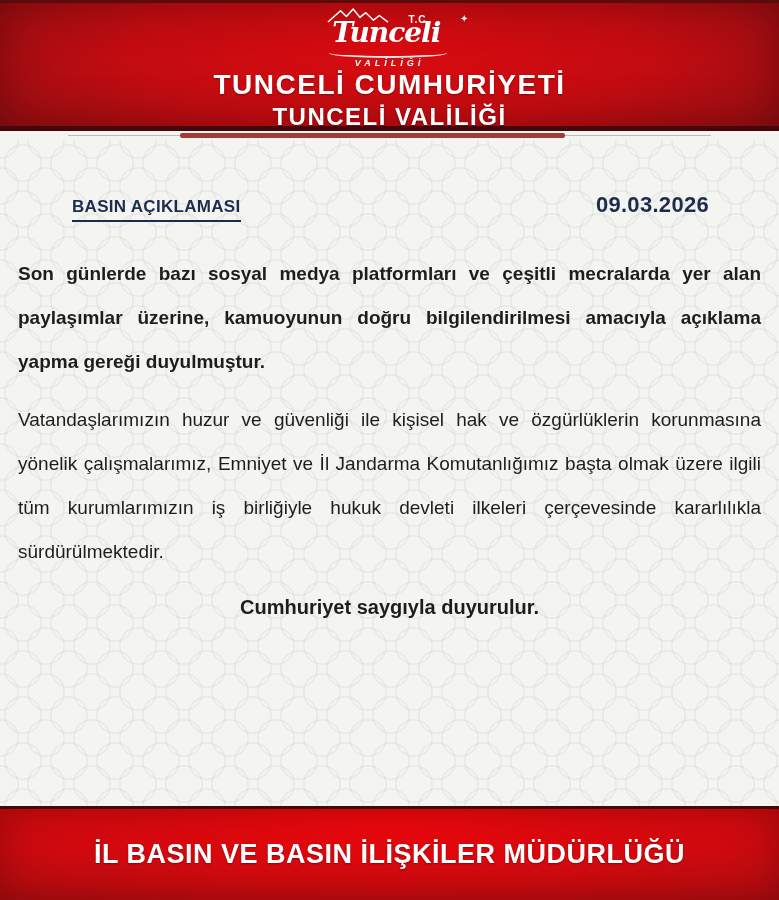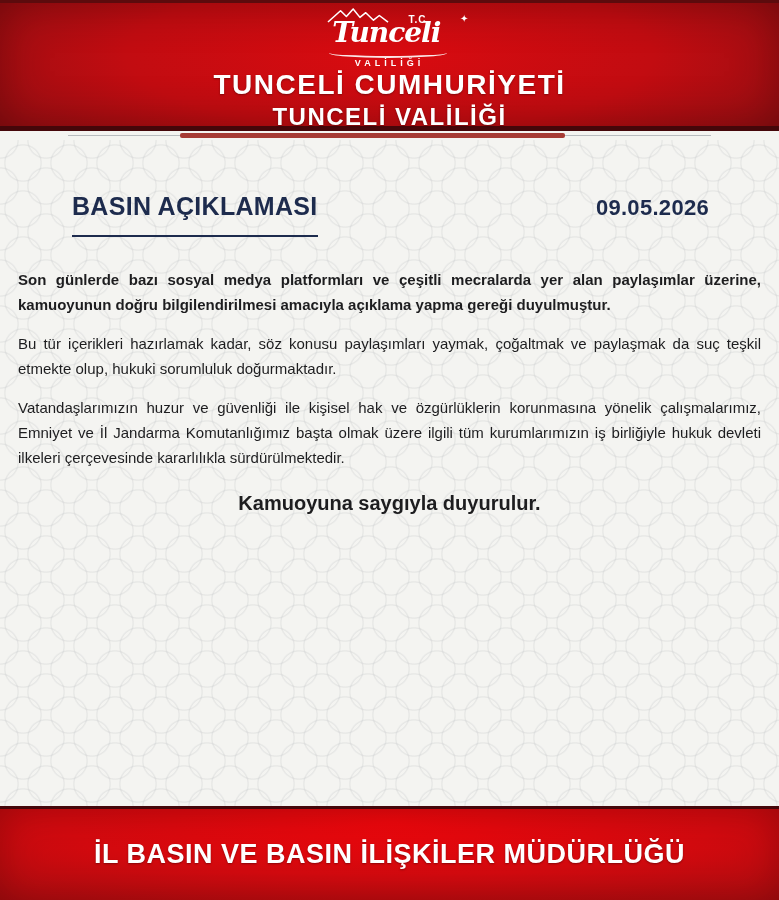--- a/index.html
+++ b/index.html
@@ -48,21 +48,21 @@
     letter-spacing:-1px;color:#fff;white-space:nowrap;
   }
   .logo-star{position:absolute;top:6px;right:6px;font-size:10px;color:#fff;}
   .logo-swash{
     position:absolute;left:24px;right:28px;top:46px;height:5px;
     border-bottom:2px solid rgba(255,255,255,.9);
     border-radius:0 0 100% 100%/0 0 10px 10px;
   }
   .logo-sub{
     position:absolute;top:51px;left:0;right:0;
-    font-size:9px;font-weight:bold;letter-spacing:4px;color:#fff;
+    font-size:9px;font-weight:bold;letter-spacing:4px;color:#fff;font-style:italic;
   }
   .masthead-line1{
     position:absolute;top:66px;left:0;right:0;
     font-size:28px;font-weight:bold;letter-spacing:1.5px;
     text-shadow:0 1px 2px rgba(0,0,0,.35);
   }
   .masthead-line2{
     position:absolute;top:100px;left:0;right:0;
     font-size:24px;font-weight:bold;letter-spacing:1.5px;
     text-shadow:0 1px 2px rgba(0,0,0,.35);
@@ -82,27 +82,27 @@
       radial-gradient(circle, transparent 17px, var(--pattern) 18px, transparent 19.5px);
     background-size:46px 46px;
     background-position:0 0,23px 23px;
     padding:52px 18px 0;
   }
   .title-row{
     display:flex;justify-content:space-between;align-items:baseline;
     margin:0 52px 30px 54px;
   }
   .doc-title{
-    margin:0;font-size:25px;font-weight:bold;color:var(--navy);
-    letter-spacing:.3px;border-bottom:2px solid var(--navy);padding-bottom:14px;
+    margin:0;font-size:17px;font-weight:bold;color:var(--navy);
+    letter-spacing:.3px;border-bottom:2px solid var(--navy);padding-bottom:3px;
   }
   .doc-date{font-size:22px;font-weight:bold;color:var(--navy);letter-spacing:.3px;}
   .paragraphs p{
     margin:0 0 14px;
-    font-size:15px;line-height:25px;color:var(--ink);
+    font-size:19px;line-height:44px;color:var(--ink);
     text-align:justify;
   }
   .paragraphs p.bold{font-weight:bold;}
   .closing{
     margin:22px 0 0;text-align:center;
     font-size:20px;font-weight:bold;color:var(--ink);
   }
 
   
   .footer{
@@ -138,27 +138,26 @@
   </header>
 
   <div class="divider">
     <div class="divider-line"></div>
     <div class="divider-accent"></div>
   </div>
 
   <main class="content">
     <div class="title-row">
       <h1 class="doc-title">BASIN AÇIKLAMASI</h1>
-      <div class="doc-date">09.05.2026</div>
+      <div class="doc-date">09.03.2026</div>
     </div>
     <div class="paragraphs">
         <p class="bold">Son günlerde bazı sosyal medya platformları ve çeşitli mecralarda yer alan paylaşımlar üzerine, kamuoyunun doğru bilgilendirilmesi amacıyla açıklama yapma gereği duyulmuştur.</p>
-        <p class="">Bu tür içerikleri hazırlamak kadar, söz konusu paylaşımları yaymak, çoğaltmak ve paylaşmak da suç teşkil etmekte olup, hukuki sorumluluk doğurmaktadır.</p>
         <p class="">Vatandaşlarımızın huzur ve güvenliği ile kişisel hak ve özgürlüklerin korunmasına yönelik çalışmalarımız, Emniyet ve İl Jandarma Komutanlığımız başta olmak üzere ilgili tüm kurumlarımızın iş birliğiyle hukuk devleti ilkeleri çerçevesinde kararlılıkla sürdürülmektedir.</p>
       </div>
-    <p class="closing">Kamuoyuna saygıyla duyurulur.</p>
+    <p class="closing">Cumhuriyet saygıyla duyurulur.</p>
   </main>
 
   <footer class="footer">
     <div class="footer-label">İL BASIN VE BASIN İLİŞKİLER MÜDÜRLÜĞÜ</div>
   </footer>
 
 </div>
 
 </body></html>

